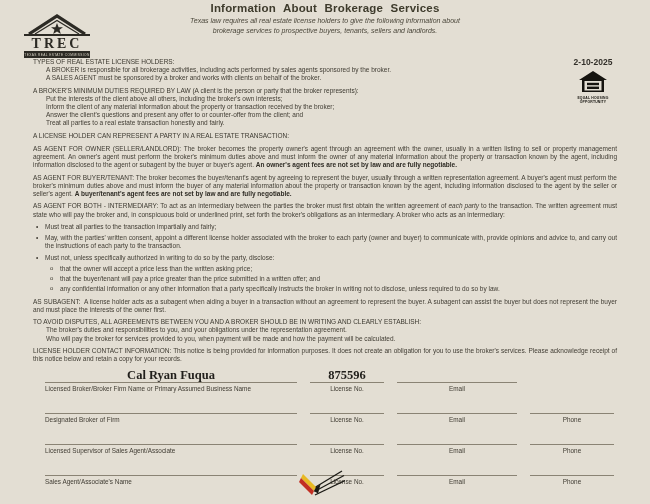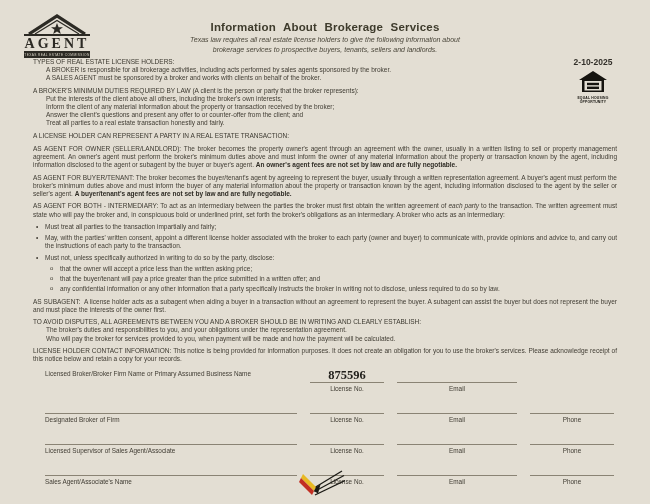--- a/index.html
+++ b/index.html
@@ -6,21 +6,21 @@
   .page{position:relative;width:650px;height:504px;background:#e3ded3;overflow:hidden;
         font-family:"Liberation Sans",sans-serif;color:#403c33;}
   
   .hdr{position:relative;height:56px;}
   .trec-logo{position:absolute;left:24px;top:13px;width:66px;text-align:center;color:#2c2a24;}
   .trec-logo svg{display:block;margin:0 auto;}
   .trec-word{font-family:"Liberation Serif",serif;font-weight:bold;font-size:14px;letter-spacing:3px;
              line-height:15px;border-top:2px solid #2c2a24;border-bottom:2px solid #2c2a24;margin-top:-1px;}
   .trec-bar{background:#2c2a24;color:#d8d3c6;font-size:3.2px;line-height:4.5px;letter-spacing:.4px;
             white-space:nowrap;overflow:hidden;}
-  .title-block{text-align:center;padding-top:21px;margin:0 110px;}
+  .title-block{text-align:center;padding-top:2px;margin:0 110px;}
   .doc-title{font-size:11.5px;font-weight:bold;color:#3e3b2c;word-spacing:4px;letter-spacing:.2px;}
   .doc-sub{font-style:italic;font-size:7px;line-height:1.4;color:#4a463a;margin-top:2px;}
   .right-block{position:absolute;right:20px;top:20px;width:74px;text-align:center;}
   .doc-date{font-size:8.5px;font-weight:bold;color:#33302a;margin-top:37px;}
   .eho{margin-top:4px;display:inline-block;}
   .eho-text{font-size:3.4px;font-weight:bold;line-height:4px;color:#16140f;letter-spacing:.2px;}
   
   .bodytext{margin:2px 33px 0 33px;font-size:6.5px;line-height:1.25;text-align:justify;}
   .sec{margin:0 0 4.5px 0;}
   .ind{padding-left:13px;}
@@ -53,21 +53,21 @@
 
 <div class="page">
 
   <div class="hdr">
     <div class="trec-logo">
       <svg width="62" height="22" viewBox="0 0 62 22">
         <path d="M3 21 L31 3 L59 21" fill="none" stroke="#2c2a24" stroke-width="3.2"></path>
         <path d="M9 21 L31 7.5 L53 21" fill="none" stroke="#2c2a24" stroke-width="1.2"></path>
         <path d="M31 10 L32.6 14.2 L37 14.2 L33.5 16.8 L34.8 21 L31 18.5 L27.2 21 L28.5 16.8 L25 14.2 L29.4 14.2 Z" fill="#2c2a24"></path>
       </svg>
-      <div class="trec-word">AGENT</div>
+      <div class="trec-word">TREC</div>
       <div class="trec-bar">TEXAS REAL ESTATE COMMISSION</div>
     </div>
 
     <div class="title-block">
       <div class="doc-title">Information About Brokerage Services</div>
       <div class="doc-sub">
         <span>Texas law requires all real estate license holders to give the following information about</span><br>
         <span>brokerage services to prospective buyers, tenants, sellers and landlords.</span>
       </div>
     </div>
@@ -130,20 +130,21 @@
       <div class="ind">Who will pay the broker for services provided to you, when payment will be made and how the payment will be calculated.</div>
     </div>
 
     <p class="sec"><span class="heading">LICENSE HOLDER CONTACT INFORMATION:</span> <span>This notice is being provided for information purposes. It does not create an obligation for you to use the broker's services. Please acknowledge receipt of this notice below and retain a copy for your records.</span></p>
   </div>
 
   <div class="form">
 
     <div class="frow">
       <div>
+        <div class="fval">Cal Ryan Fuqua</div>
         <div class="flabel">Licensed Broker/Broker Firm Name or Primary Assumed Business Name</div>
       </div>
       <div>
         <div class="fval">875596</div>
         <div class="flabel fc">License No.</div>
       </div>
       <div>
         <div class="fval"></div>
         <div class="flabel fc">Email</div>
       </div>

